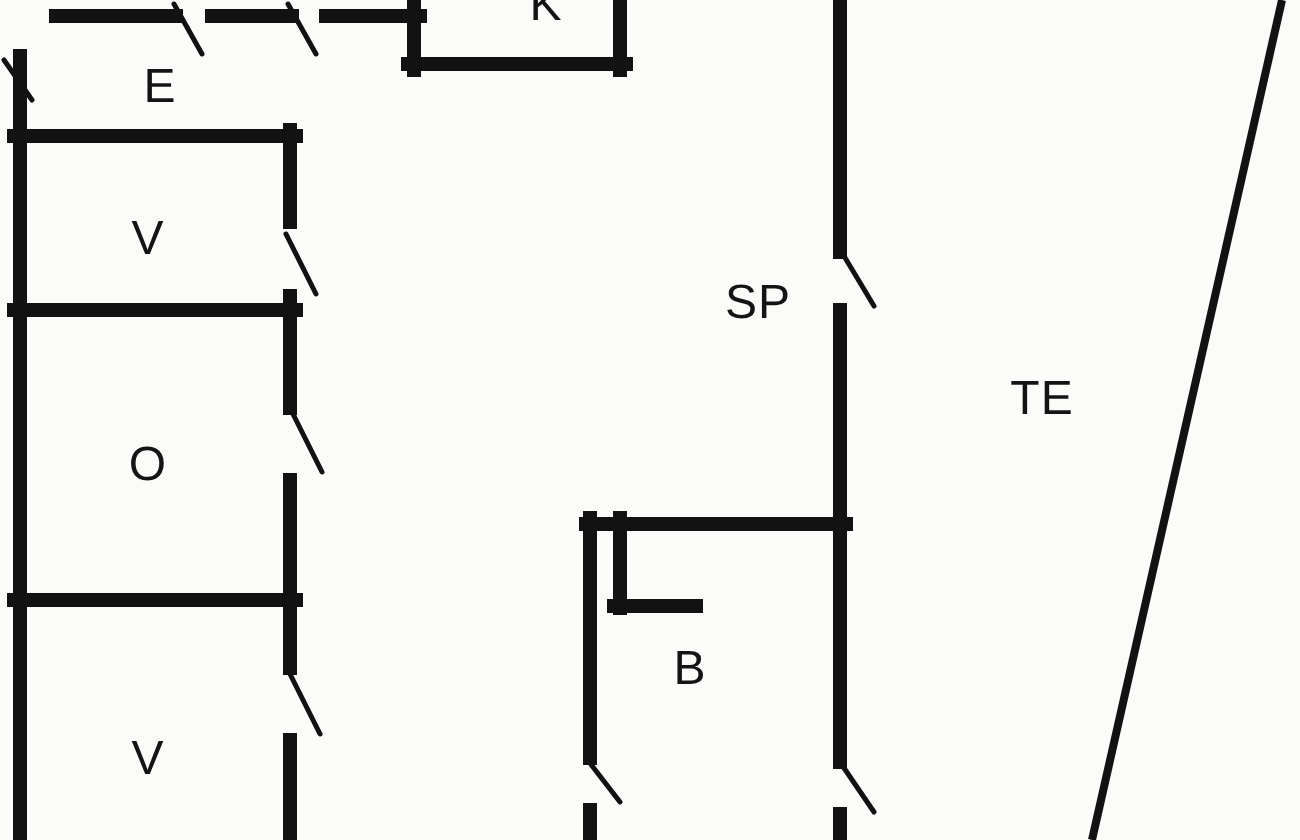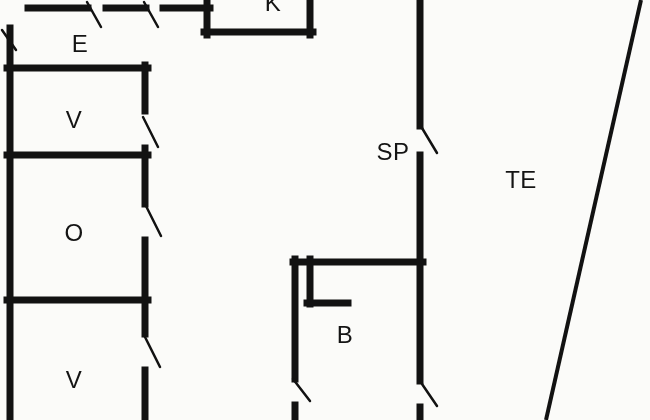--- a/index.html
+++ b/index.html
@@ -76,17 +76,17 @@
     </g>
 
     <line x1="641" y1="0" x2="546" y2="420" stroke-width="4" fill="none" stroke="#121212"></line>
   </svg>
 
   <div class="room-label" style="left:273px; top:3px;">K</div>
   <div class="room-label" style="left:80px;  top:44px;">E</div>
   <div class="room-label" style="left:74px;  top:120px;">V</div>
   <div class="room-label" style="left:74px;  top:233px;">O</div>
   <div class="room-label" style="left:74px;  top:380px;">V</div>
-  <div class="room-label" style="left:393px; top:152px;">SP</div>
-  <div class="room-label" style="left:521px; top:180px;">TE</div>
+  <div class="room-label" style="left:379px; top:152px;">SP</div>
+  <div class="room-label" style="left:521px; top:200px;">TE</div>
   <div class="room-label" style="left:345px; top:335px;">B</div>
 
 </div>
 
 </body></html>

